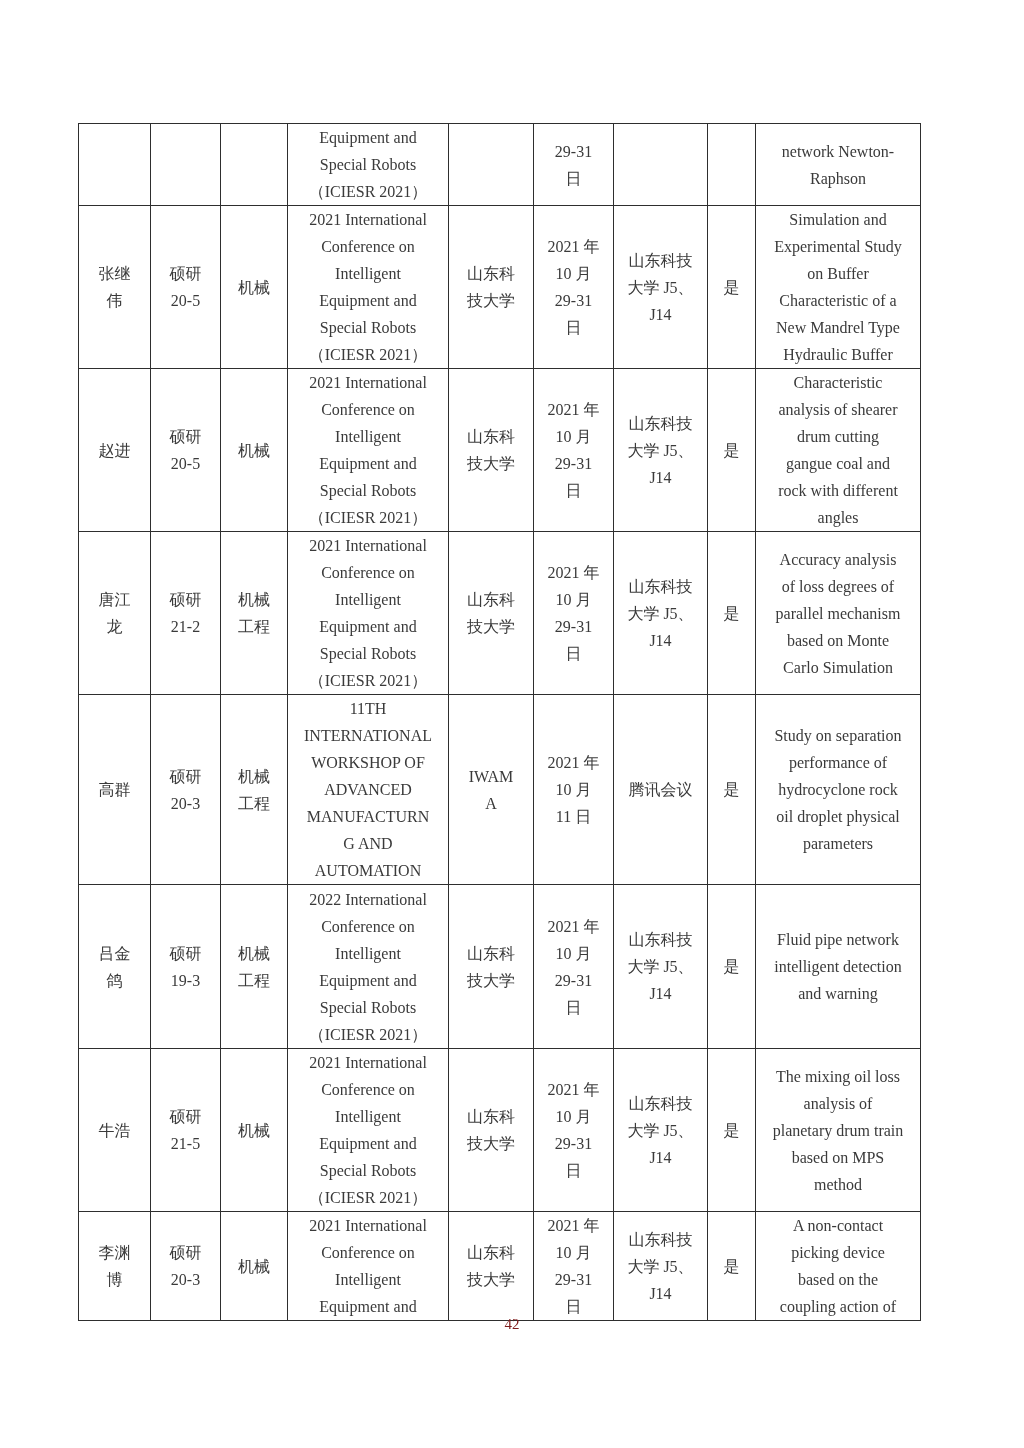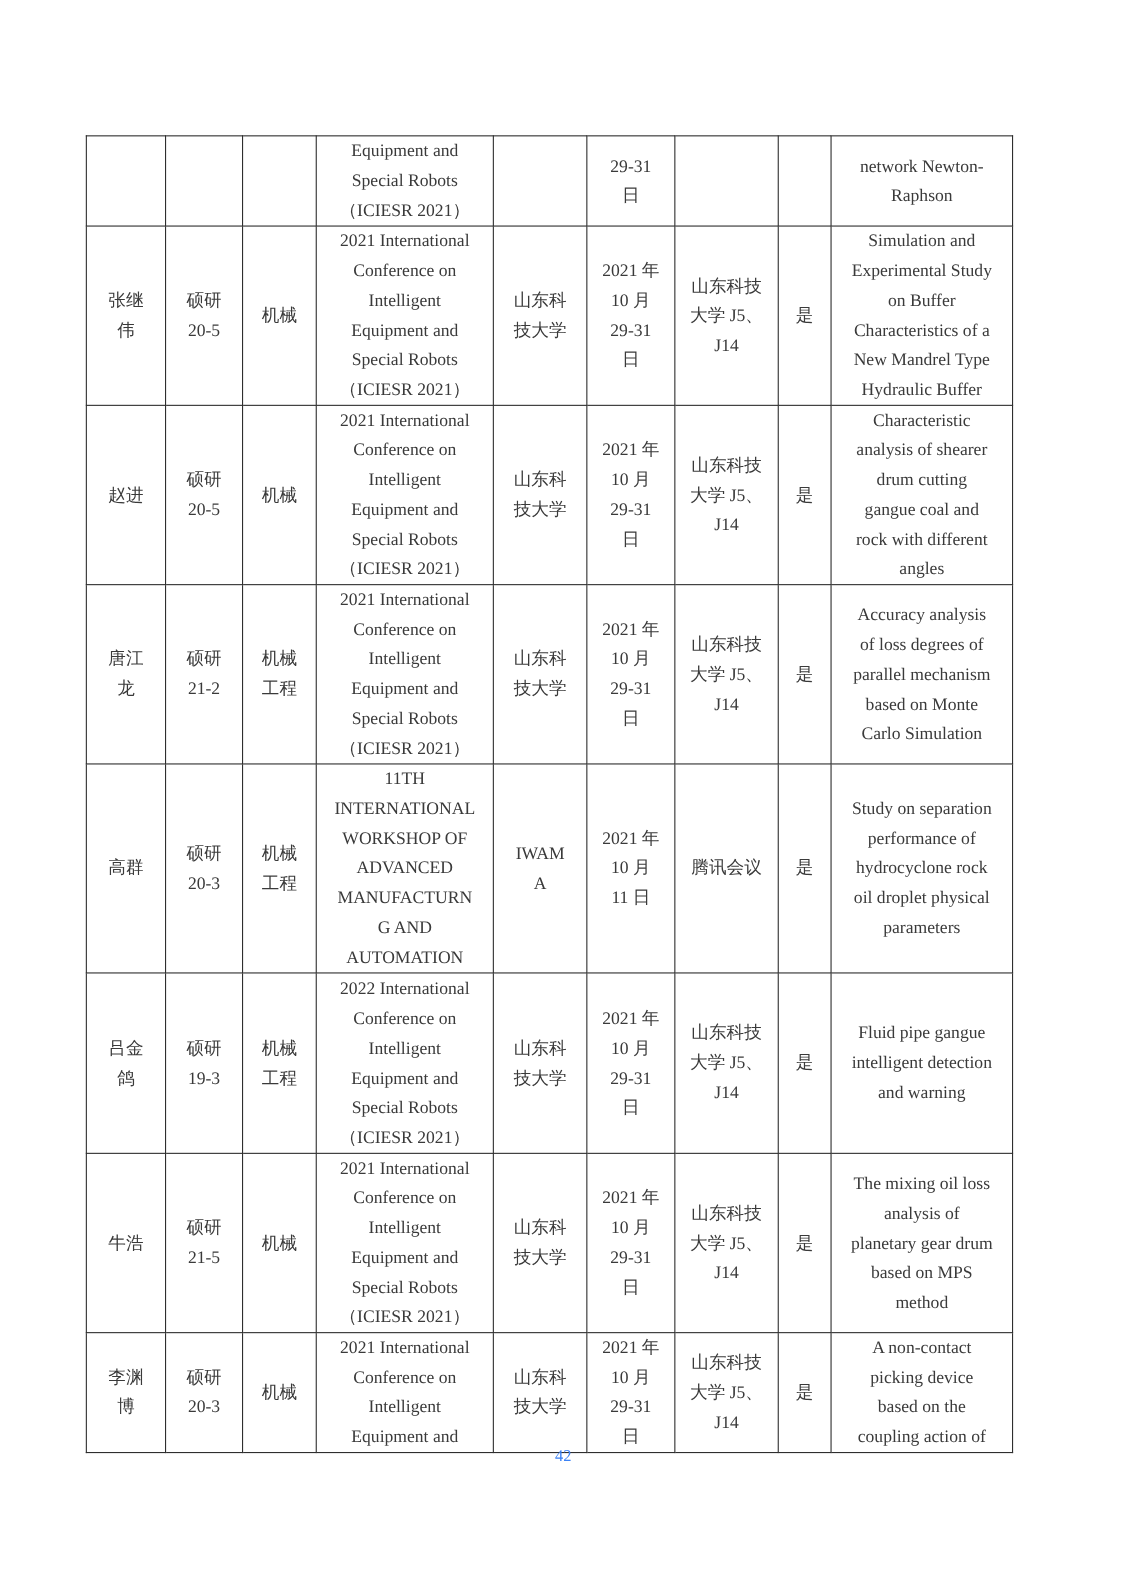--- a/index.html
+++ b/index.html
@@ -44,21 +44,21 @@
   tr.r6 td { height: 160px; }
   tr.r7 td { height: 103px; }
   .page-number {
     position: absolute;
     top: 1314px;
     left: 0;
     width: 100%;
     text-align: center;
     font-size: 15px;
     line-height: 20px;
-    color: #3b82f6;
+    color: #7f1d1d;
   }
 </style>
 </head>
 <body>
 
 <div class="page">
 
   <table class="conf-table">
     <colgroup>
       <col style="width:72px">
@@ -105,21 +105,21 @@
 10 月
 29-31
 日</td>
         <td>山东科技
 大学 J5、
 J14</td>
         <td>是</td>
         <td>Simulation and
 Experimental Study
 on Buffer
-Characteristics of a
+Characteristic of a
 New Mandrel Type
 Hydraulic Buffer</td>
       </tr>
       <tr class="r2">
         <td>赵进</td>
         <td>硕研
 20-5</td>
         <td>机械</td>
         <td>2021 International
 Conference on
@@ -215,21 +215,21 @@
         <td>山东科
 技大学</td>
         <td>2021 年
 10 月
 29-31
 日</td>
         <td>山东科技
 大学 J5、
 J14</td>
         <td>是</td>
-        <td>Fluid pipe gangue
+        <td>Fluid pipe network
 intelligent detection
 and warning</td>
       </tr>
       <tr class="r6">
         <td>牛浩</td>
         <td>硕研
 21-5</td>
         <td>机械</td>
         <td>2021 International
 Conference on
@@ -242,21 +242,21 @@
         <td>2021 年
 10 月
 29-31
 日</td>
         <td>山东科技
 大学 J5、
 J14</td>
         <td>是</td>
         <td>The mixing oil loss
 analysis of
-planetary gear drum
+planetary drum train
 based on MPS
 method</td>
       </tr>
       <tr class="r7">
         <td>李渊
 博</td>
         <td>硕研
 20-3</td>
         <td>机械</td>
         <td>2021 International

